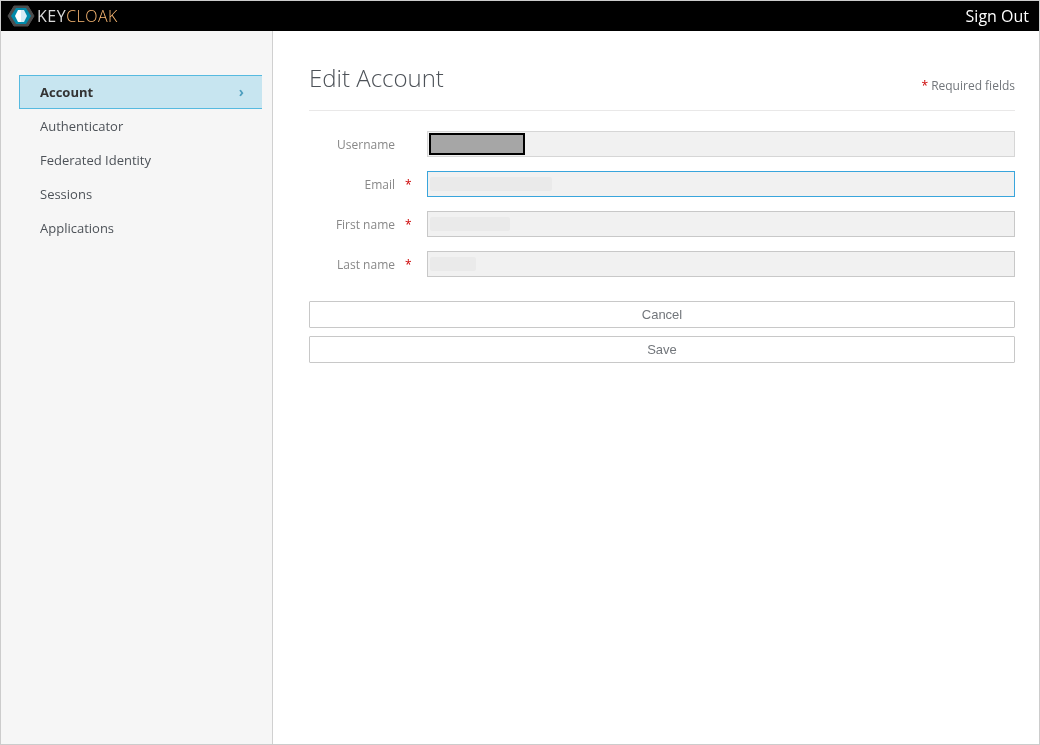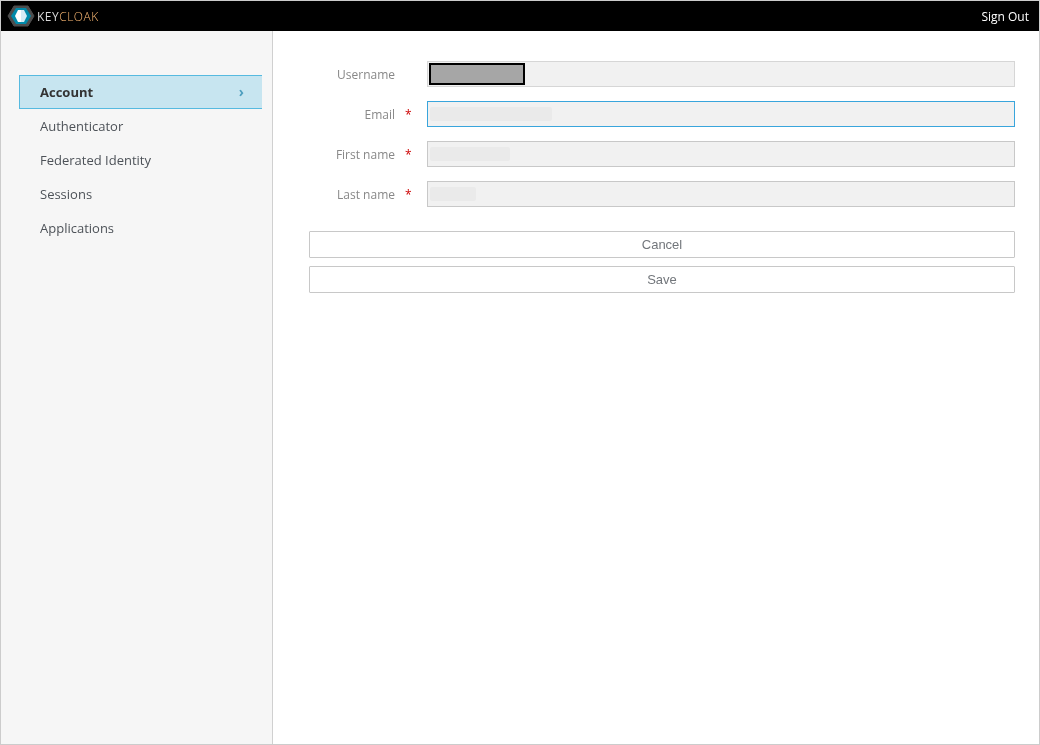--- a/index.html
+++ b/index.html
@@ -26,31 +26,31 @@
       align-items: center;
       gap: 2px;
     }
     .logo-hex {
       display: inline-flex;
       align-items: center;
       justify-content: center;
     }
     .brand-text {
       color: #d9d9d9;
-      font-size: 12px;
+      font-size: 16px;
       font-weight: 400;
       letter-spacing: 0.5px;
       display: flex;
       align-items: center;
     }
     .brand-key { color: #d9d9d9; }
     .brand-cloak { color: #fdba74; font-weight: 300; }
     .signout {
       color: #fff;
-      font-size: 12px;
+      font-size: 16px;
       text-decoration: none;
       cursor: pointer;
     }
     .layout {
       display: flex;
       height: calc(100% - 30px);
     }
     .sidebar {
       width: 272px;
       background: #f6f6f6;
@@ -203,20 +203,27 @@
       <li class="nav-item">
         <span>Sessions</span>
       </li>
       <li class="nav-item">
         <span>Applications</span>
       </li>
     </ul>
   </div>
 
   <div class="main">
+    <div class="page-header">
+      <h1 class="page-title">Edit Account</h1>
+      <span class="required-note">
+        <span class="star">*</span>
+        <span>Required fields</span>
+      </span>
+    </div>
 
     <div class="form-row">
       <div class="form-label-wrap">
         <span>Username</span>
         <span class="req-star">&nbsp;</span>
       </div>
       <div class="username-box">
         <div class="username-inner"></div>
       </div>
     </div>

